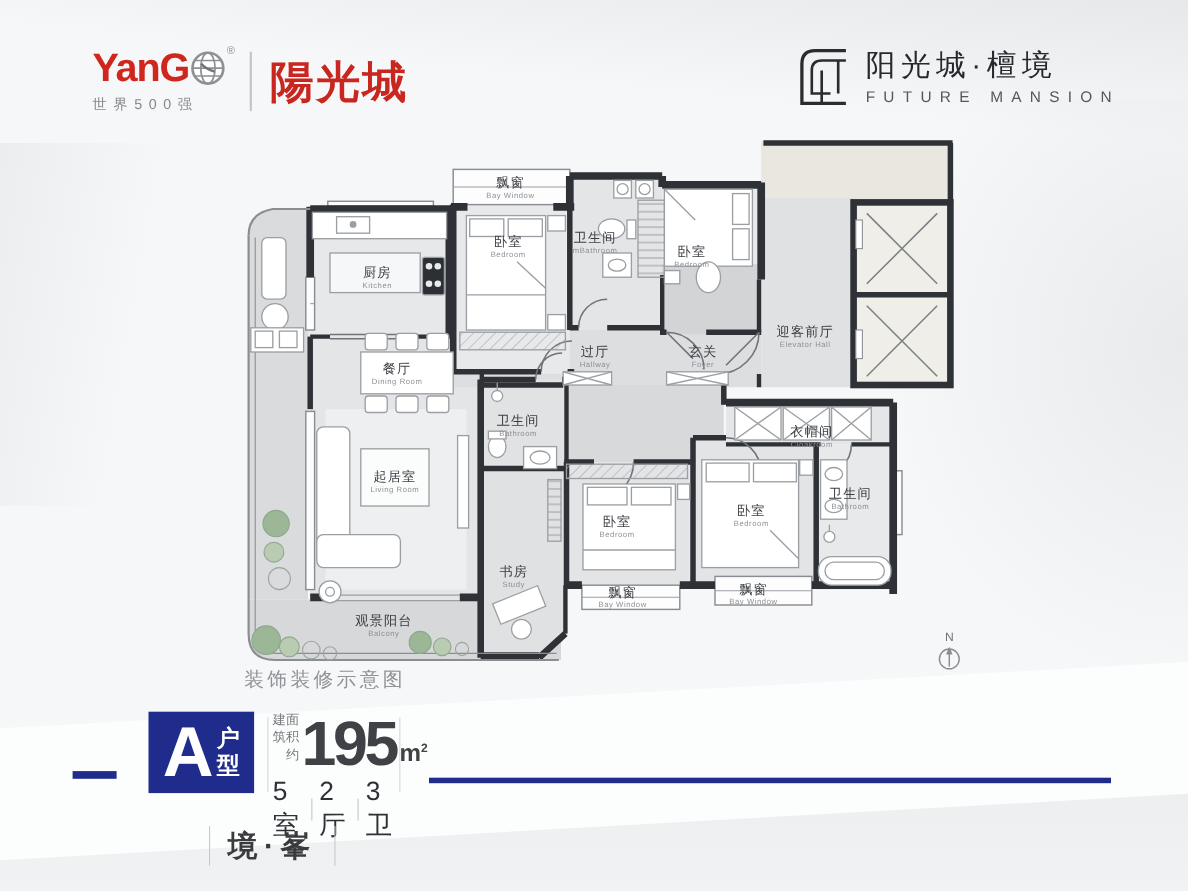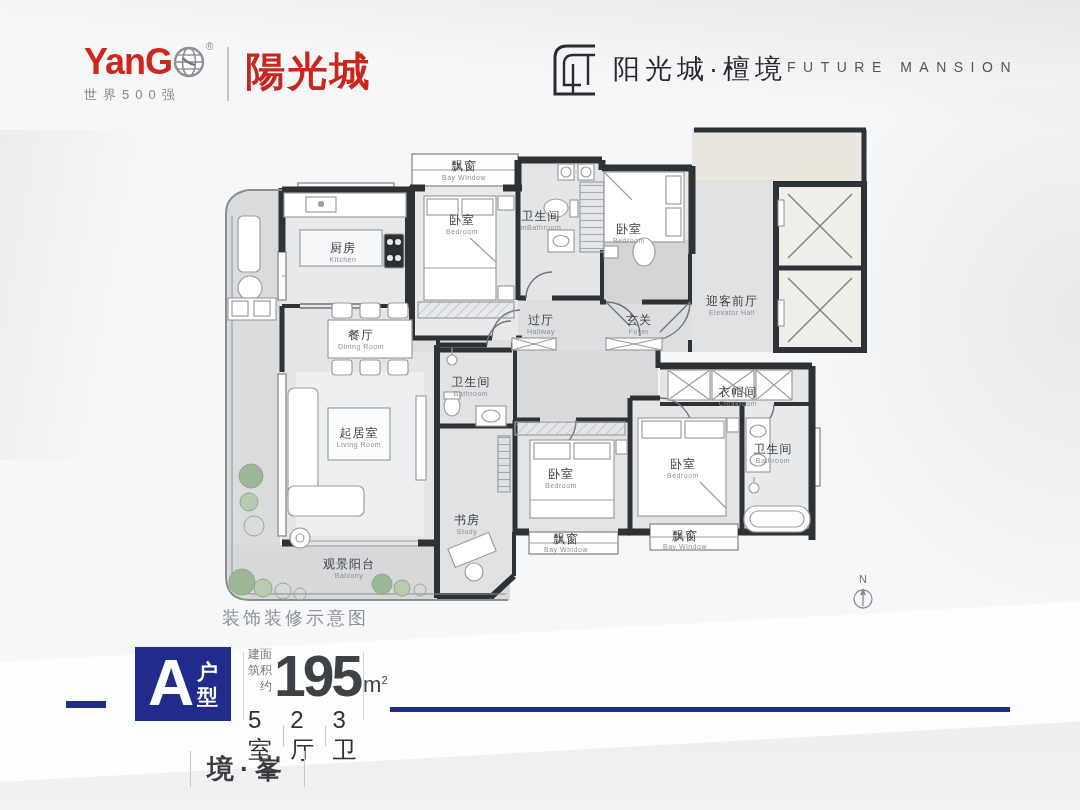--- a/index.html
+++ b/index.html
@@ -22,26 +22,26 @@
 
   
   .hdr-left { position:absolute; left:84px; top:44px; z-index:3; display:flex; align-items:center; }
   .yango-block { display:flex; flex-direction:column; }
   .yango-word { display:flex; align-items:flex-start; line-height:1; }
   .yango-txt { font-size:36px; font-weight:bold; color:#cf261d; letter-spacing:-1px; }
   .yango-globe { width:32px; height:32px; margin-left:1px; margin-top:2px; }
   .yango-reg { font-size:10px; color:#8d9094; margin-left:1px; margin-top:-2px; }
   .yango-sub { font-size:13px; color:#85888c; letter-spacing:6px; margin-top:6px; }
   .hdr-divider { width:2px; height:54px; background:#c3c5c7; margin:0 16px 0 14px; }
-  .yango-calli { font-family:Liberation Mono, monospace; font-size:40px; font-weight:bold;
+  .yango-calli { font-family:Liberation Serif, serif; font-size:40px; font-weight:bold;
     color:#c8261e; letter-spacing:2px; line-height:1; padding-top:2px; }
 
   .hdr-right { position:absolute; right:62px; top:42px; z-index:3; display:flex; align-items:center; }
   .brand-mark { width:48px; height:56px; margin-right:14px; }
-  .brand-texts { display:flex; }
+  .brand-texts { display:flex; flex-direction:column; }
   .brand-name { font-size:27px; color:#27282e; letter-spacing:5px; line-height:1.15; }
   .brand-sub { font-size:14px; color:#55575c; letter-spacing:7.5px; margin-top:5px; }
 
   
   .plan-svg { position:absolute; left:0; top:0; z-index:1; }
   .plan-caption { position:absolute; left:222px; top:606px; z-index:2;
     font-size:18px; color:#8f9296; letter-spacing:3px; }
 
   
   .accent { background:#202c8c; }
@@ -52,21 +52,21 @@
   .unit-letter { font-size:64px; font-weight:bold; color:#ffffff; line-height:0.9; margin-right:3px; }
   .unit-col { display:flex; flex-direction:column; }
   .unit-col span { font-size:21px; font-weight:bold; color:#ffffff; line-height:1.2; }
   .vdiv { position:absolute; top:652px; width:1px; height:68px; background:#d5d6d8; z-index:3; }
   .vdiv-1 { left:243px; } .vdiv-2 { left:363px; }
   .area-wrap { position:absolute; left:248px; top:646px; z-index:3; width:112px; }
   .area-row { display:flex; align-items:flex-end; }
   .area-prefix { display:flex; flex-direction:row; font-size:12px; color:#76797d;
     line-height:1.35; padding-bottom:8px; margin-right:2px; }
   .area-value { font-size:57px; font-weight:bold; color:#3e4145; line-height:0.92; letter-spacing:-3px; }
-  .area-unit { font-size:22px; font-weight:normal; color:#3e4145; padding-bottom:5px; margin-left:3px; }
+  .area-unit { font-size:22px; font-weight:bold; color:#3e4145; padding-bottom:5px; margin-left:3px; }
   .area-unit sup { font-size:11px; }
   .layout-row { display:flex; align-items:center; margin-top:3px; }
   .layout-row b { font-size:24px; font-weight:normal; color:#2e3034; letter-spacing:0; }
   .layout-sep { width:1px; height:20px; background:#c3c5c8; margin:0 7px; }
   .tagline-wrap { position:absolute; left:190px; top:735px; z-index:3; display:flex; align-items:center;margin-top:16px; }
   .tag-bar { width:1px; height:36px; background:#c8c9cc; }
   .tag-text { font-size:27px; font-weight:bold; color:#3a3b3f; letter-spacing:6px;
     margin:0 16px; line-height:36px; }
 </style>
 </head>

